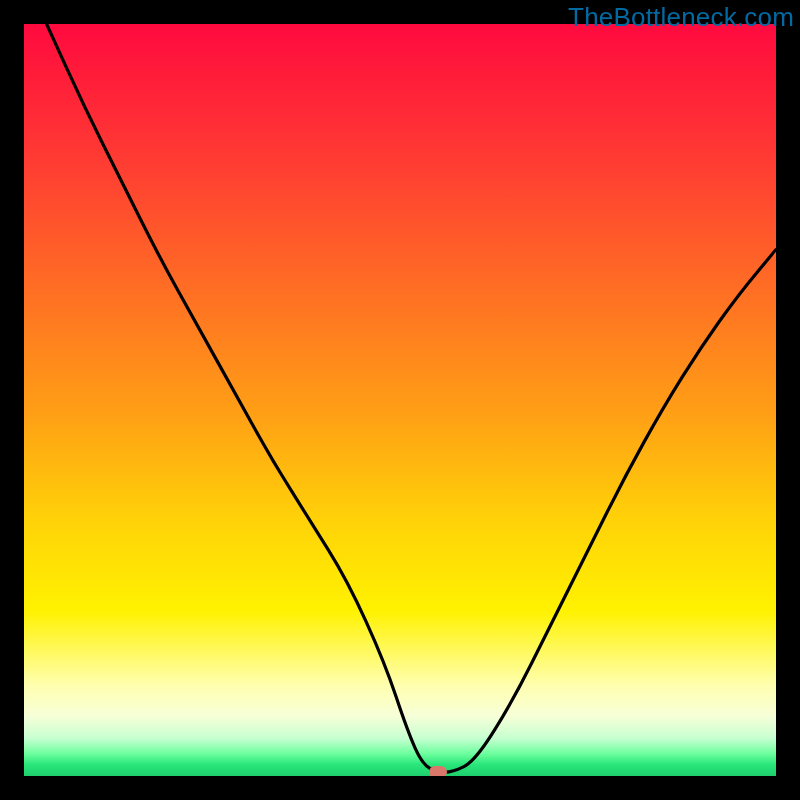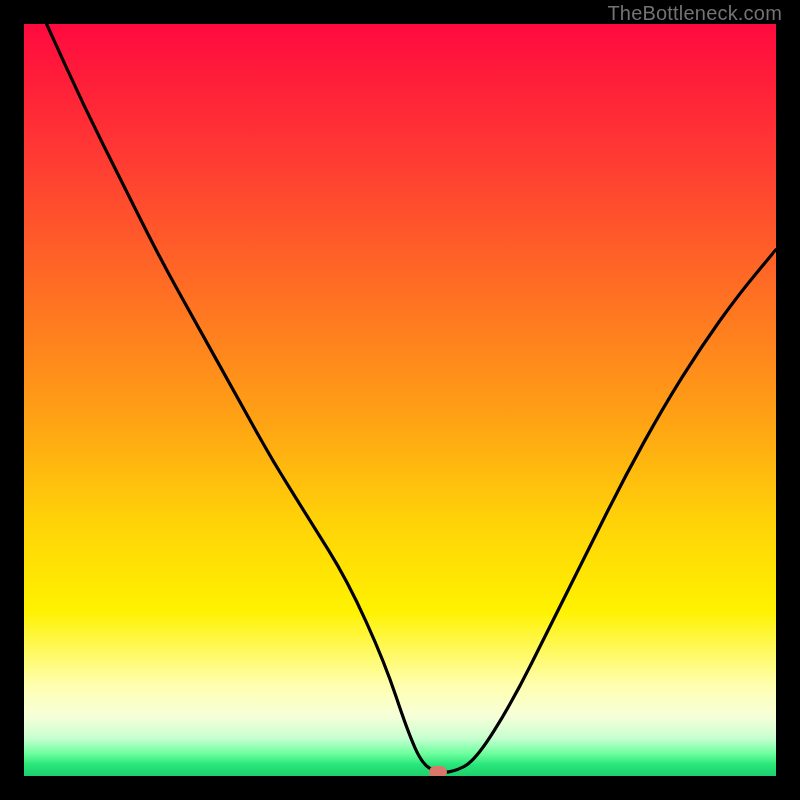--- a/index.html
+++ b/index.html
@@ -52,23 +52,23 @@
     position: absolute;
     width: 18px;
     height: 12px;
     border-radius: 6px;
     background: #d9776a;
     transform: translate(-50%, -50%);
   }
   .watermark {
     position: absolute;
     top: 2px;
-    right: 18px;
-    color: #737373;
-    font-size: 20px;
+    right: 6px;
+    color: #0369a1;
+    font-size: 26px;
     letter-spacing: 0.2px;
   }
 </style>
 </head>
 <body>
 
 <div class="frame">
 
   <div class="plot-area">
     <div class="gradient"></div>

